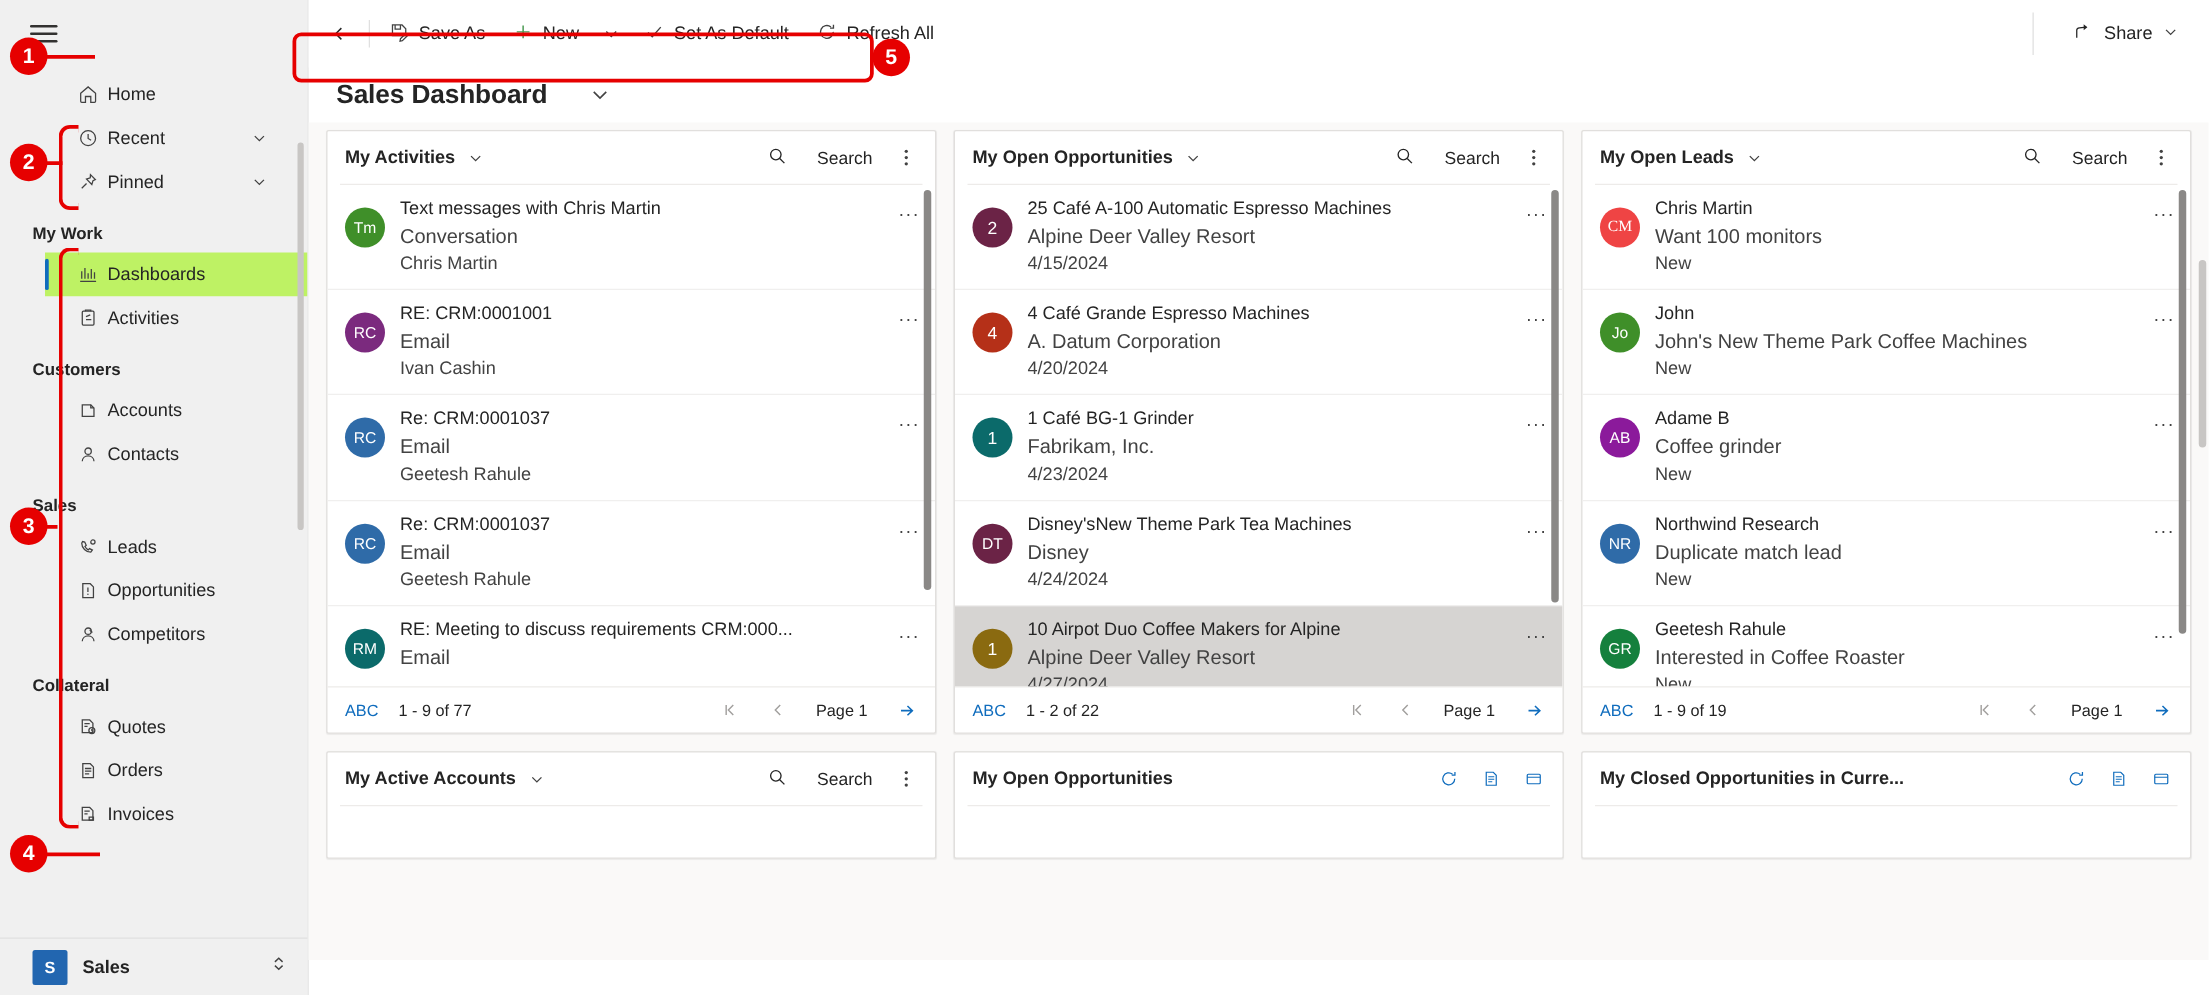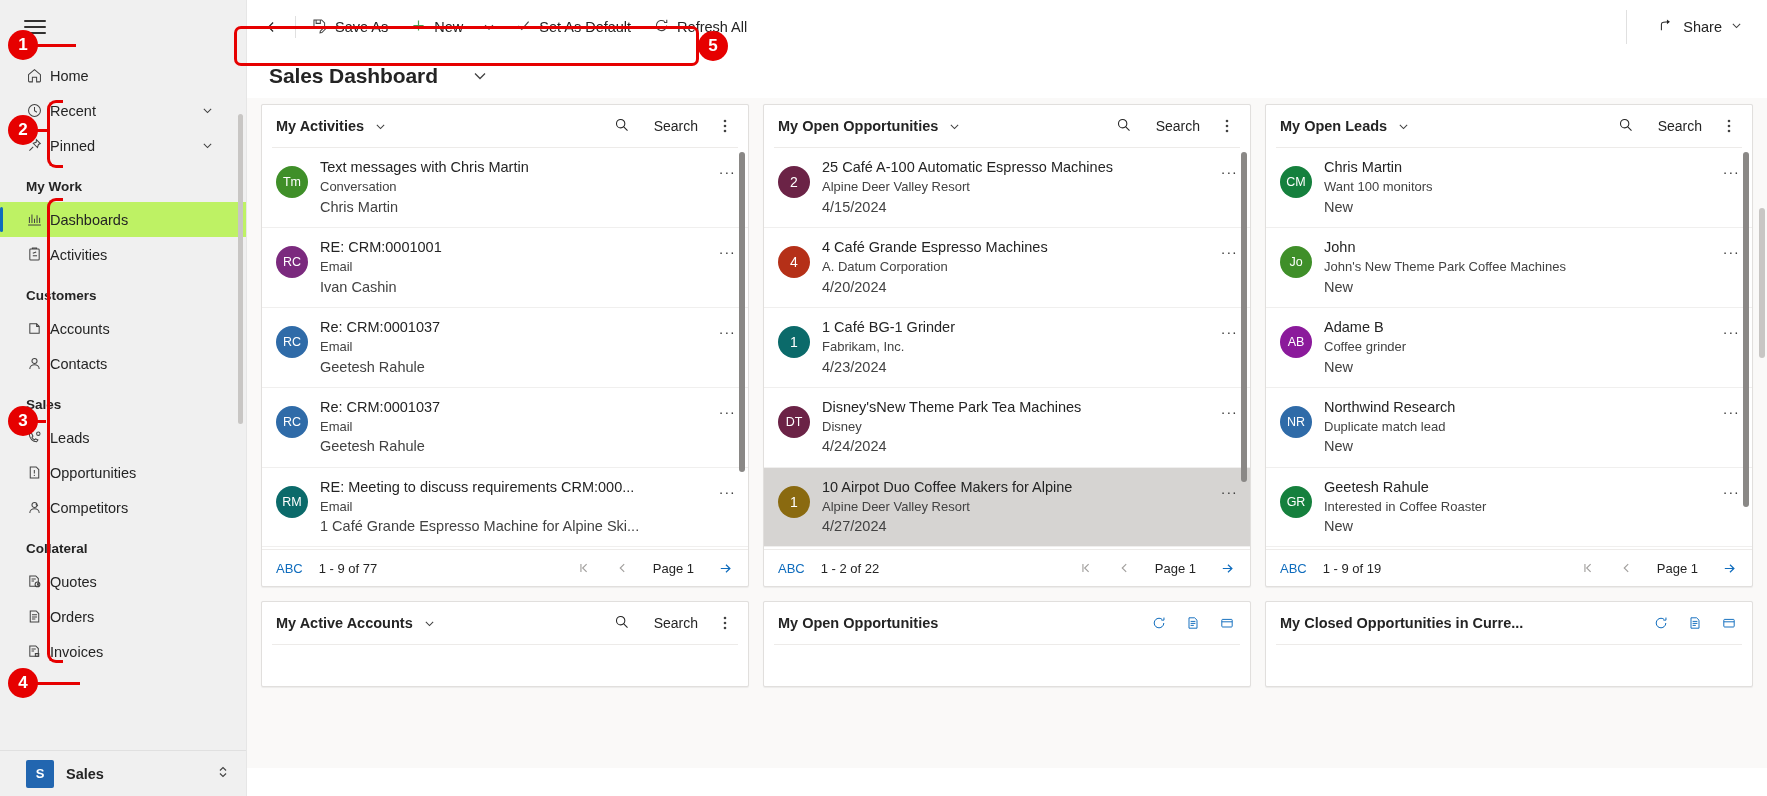--- a/index.html
+++ b/index.html
@@ -22,20 +22,21 @@
   }
   .hamburger-row { height: 54px; display: flex; align-items: center; padding-left: 24px; }
   .hamburger { width: 22px; height: 14px; display:flex; flex-direction:column; justify-content:space-between; cursor:pointer;}
   .hamburger span { display:block; height:1.6px; background:#323130; border-radius:1px;}
   .nav-scroll { flex: 1 1 auto; overflow: hidden; position: relative; padding-top: 4px; }
   .nav-item {
     display: flex; align-items: center; height: 35px;
     padding-left: 26px; padding-right: 30px;
     font-size: 14.5px; color: #242424; cursor: pointer;
     position: relative;
+    margin-left: 36px;
   }
   .nav-item.active { background: #bef264; }
   .nav-item.active::before {
     content:""; position:absolute; left:0; top:5px; bottom:5px; width:3px; background:#0f6cbd; border-radius:2px;
   }
   .nav-ico { width: 24px; flex: 0 0 24px; display:flex; align-items:center; justify-content:flex-start; color:#424242;}
   .nav-label { flex: 1 1 auto; white-space: nowrap; overflow: hidden; text-overflow: ellipsis; }
   .nav-chev { width: 18px; color:#424242; display:flex; align-items:center; justify-content:center;}
   .nav-group-title {
     font-size: 13.5px; font-weight: bold; color:#242424;
@@ -114,21 +115,21 @@
   }
   .row.selected { background:#d6d4d2; }
   .avatar {
     width: 32px; height:32px; flex:0 0 32px; border-radius:50%;
     display:flex; align-items:center; justify-content:center;
     color:#fff; font-size:12.5px; font-weight:500; margin-top: 9px;
   }
   .avatar.num { font-size:14px; }
   .row-body { flex:1 1 auto; min-width:0; padding-right: 26px;}
   .row-l1 { font-size:14.5px; color:#242424; white-space:nowrap; overflow:hidden; text-overflow:ellipsis; line-height:1.45;}
-  .row-l2 { font-size:13px; color:#424242; white-space:nowrap; overflow:hidden; text-overflow:ellipsis; line-height:1.45;}
+  .row-l2 { font-size:16px; color:#424242; white-space:nowrap; overflow:hidden; text-overflow:ellipsis; line-height:1.45;}
   .row-l3 { font-size:14.5px; color:#424242; white-space:nowrap; overflow:hidden; text-overflow:ellipsis; line-height:1.45;}
   .row-dots { position:absolute; right: 12px; top: 12px; color:#424242; font-size:15px; letter-spacing:1.5px; cursor:pointer;}
 
   .list-scrollbar {
     position:absolute; right: 3px; width:6px; background:#8a8886; border-radius:3px;
   }
 
   .card-foot {
     height: 37px; flex:0 0 37px; display:flex; align-items:center;
     padding: 0 12px 0 14px; border-top:1px solid #edebe9; gap: 16px;
@@ -484,21 +485,20 @@
                     <div class="row-l2">Email</div>
                     <div class="row-l3">Geetesh Rahule</div>
                   </div>
                   <div class="row-dots">...</div>
                 </div>
                 <div class="row">
                   <div class="avatar" style="background: rgb(11, 106, 106);">RM</div>
                   <div class="row-body">
                     <div class="row-l1">RE: Meeting to discuss requirements CRM:000...</div>
                     <div class="row-l2">Email</div>
-                    <div class="row-l3">1 Café Grande Espresso Machine for Alpine Ski...</div>
                   </div>
                   <div class="row-dots">...</div>
                 </div>
                 <div class="list-scrollbar" style="top: 4px; height: 320px;"></div>
               </div>
             <div class="card-foot">
               <span class="foot-abc">ABC</span>
               <span class="foot-count">1 - 9 of 77</span>
               <span class="foot-spacer"></span>
               <span class="pg-btn disabled">
@@ -699,21 +699,21 @@
                 <svg width="4" height="16" viewBox="0 0 4 16" fill="#424242">
                     <circle cx="2" cy="3" r="1.3"></circle>
                     <circle cx="2" cy="8" r="1.3"></circle>
                     <circle cx="2" cy="13" r="1.3"></circle>
                   </svg>
               </span>
             </div>
             <div class="card-divider"></div>
             <div class="rows" id="rows-leads">
                 <div class="row">
-                  <div class="avatar" style="background: #15803d;">CM</div>
+                  <div class="avatar" style="background: #ef4444; font-family: Liberation Serif, serif;">CM</div>
                   <div class="row-body">
                     <div class="row-l1">Chris Martin</div>
                     <div class="row-l2">Want 100 monitors</div>
                     <div class="row-l3">New</div>
                   </div>
                   <div class="row-dots">...</div>
                 </div>
                 <div class="row">
                   <div class="avatar" style="background: rgb(63, 143, 41);">Jo</div>
                   <div class="row-body">

